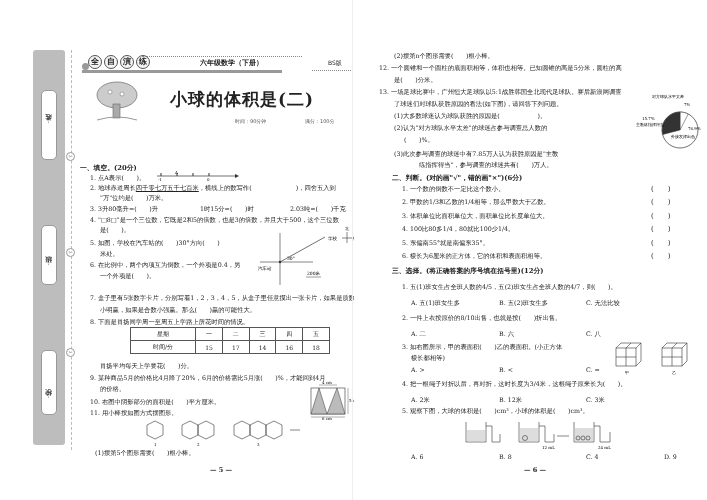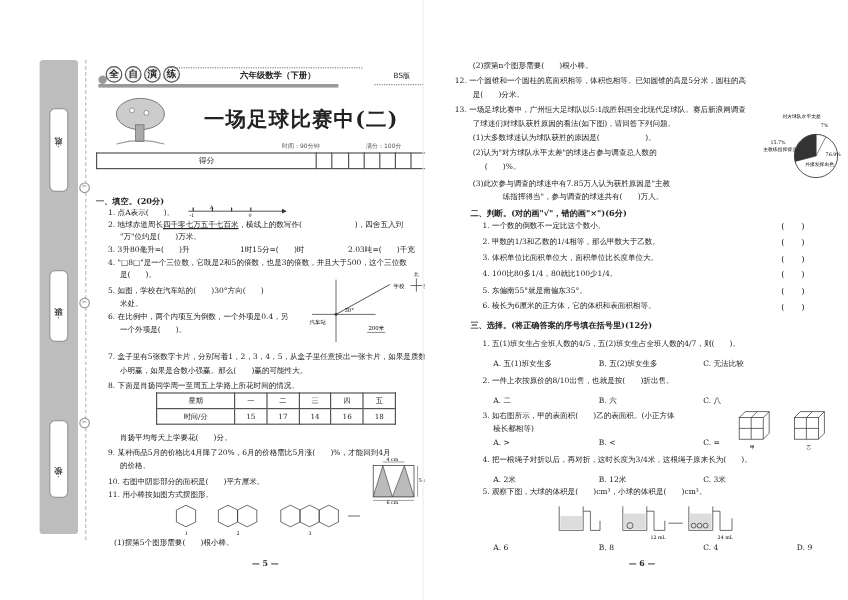--- a/index.html
+++ b/index.html
@@ -79,36 +79,26 @@
     <div class="header-ed">BS版</div>
   </div>
 
   <svg class="tree" viewBox="0 0 50 42">
     <ellipse cx="25" cy="15" rx="20" ry="13" fill="#ccc" stroke="#777" stroke-width="0.8"></ellipse>
     <rect x="21" y="24" width="7" height="14" fill="#aaa" stroke="#666" stroke-width="0.6"></rect>
     <path d="M5 40 Q25 34 45 40" stroke="#999" fill="none"></path>
     <circle cx="18" cy="12" r="2" fill="#fff" stroke="#666" stroke-width="0.5"></circle>
     <circle cx="30" cy="14" r="2" fill="#fff" stroke="#666" stroke-width="0.5"></circle>
   </svg>
-  <div class="title">一场足球比赛中(二)</div>
+  <div class="title">小球的体积是(二)</div>
   <div class="meta" style="left:235px;">时间：90分钟</div>
   <div class="meta" style="left:305px;">满分：100分</div>
 
   <table class="score">
     <tbody>
-    <tr>
-      <td>得分</td>
-      <td></td>
-          <td></td>
-          <td></td>
-      <td></td>
-          <td></td>
-          <td></td>
-          <td></td>
-    </tr>
   </tbody>
     </table>
 
   <div class="sec" style="left:80px;top:163px;">一、填空。(20分)</div>
   <div class="q" style="left:90px;top:174px;">1. 点A表示(　　)。</div>
   <svg style="position:absolute;left:155px;top:170px;width:85px;height:12px;" viewBox="0 0 85 12">
     <line x1="2" y1="6" x2="80" y2="6" stroke="#333" stroke-width="0.7"></line>
     <polygon points="80,4 84,6 80,8" fill="#333"></polygon>
     <line x1="6" y1="3" x2="6" y2="6" stroke="#333"></line>
       <line x1="22" y1="3" x2="22" y2="6" stroke="#333"></line>

